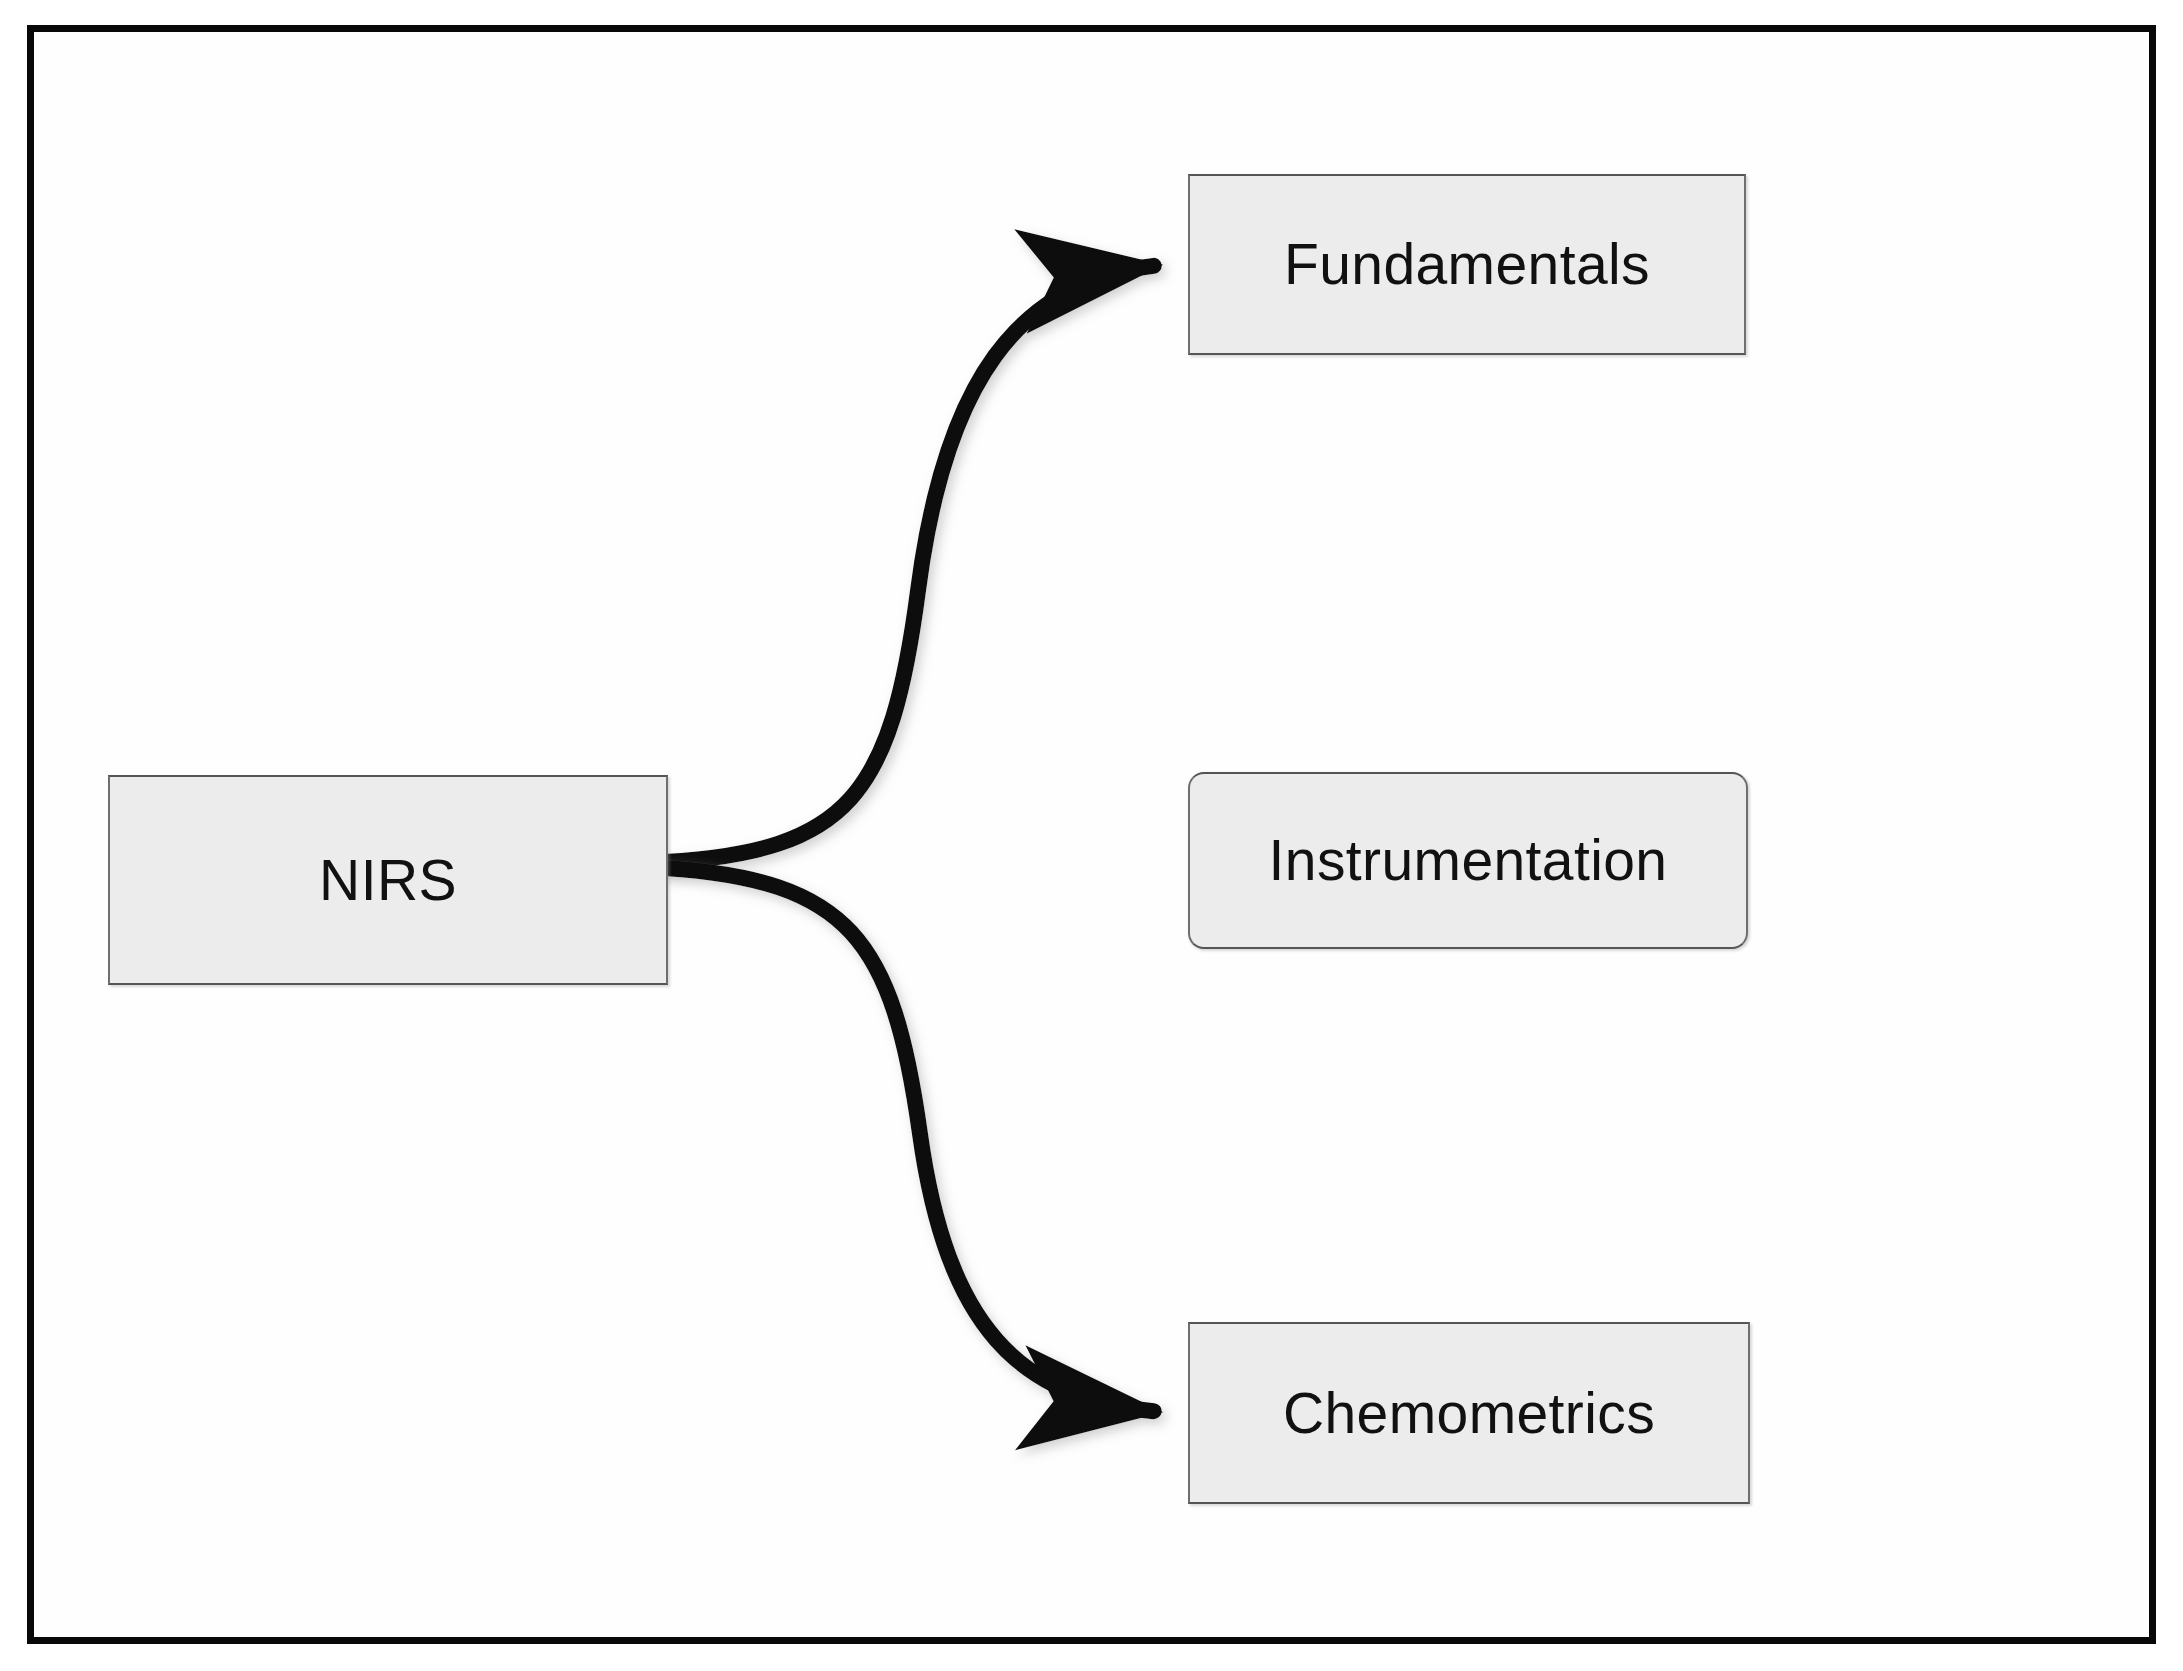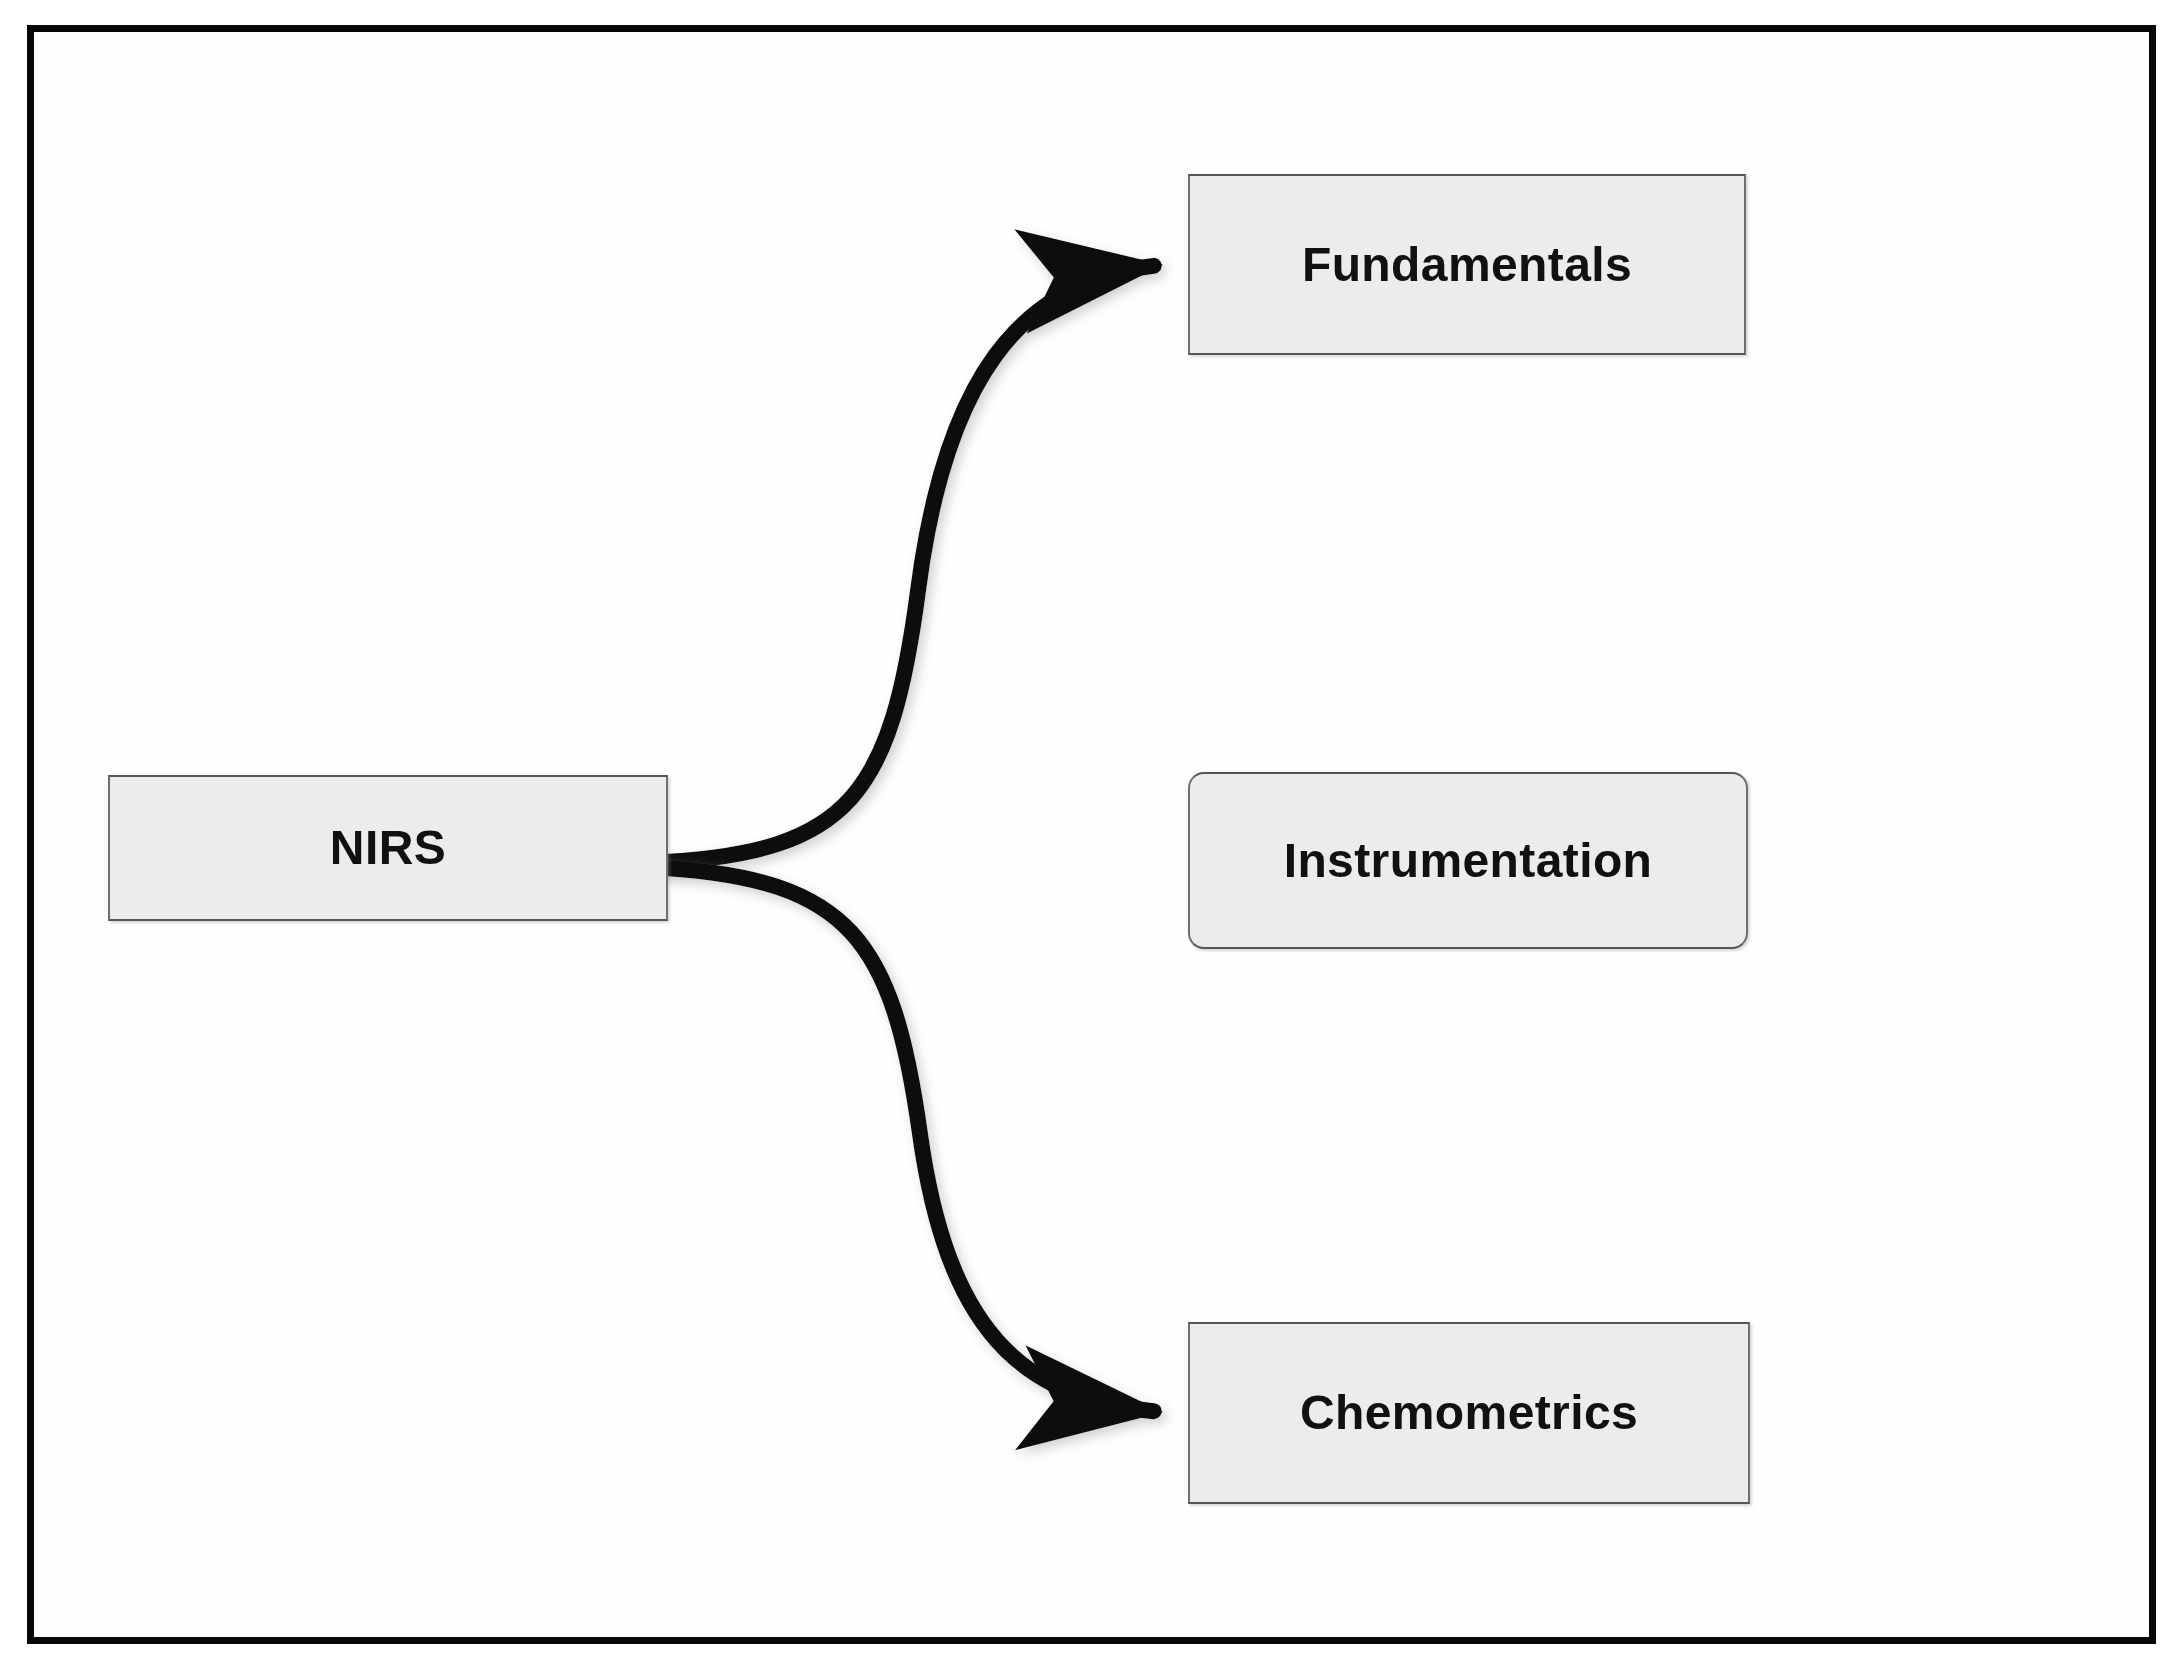--- a/index.html
+++ b/index.html
@@ -52,32 +52,32 @@
     border: 2.5px solid #6f6f6f;
     border-top-color: #555555;
     border-bottom-color: #555555;
     display: flex;
     align-items: center;
     justify-content: center;
     box-shadow: 1.7px 1.7px 2.5px rgba(150,150,150,0.35);
   }
   .node-label {
     font-family: "Liberation Sans", sans-serif;
-    font-size: 48px;
-    font-weight: 700;
+    font-size: 57px;
+    font-weight: 400;
     color: #111111;
     letter-spacing: 0.4px;
     line-height: 1;
     white-space: nowrap;
   }
   #node-nirs {
     left: 108px;
     top: 775px;
     width: 560px;
-    height: 146px;
+    height: 210px;
   }
   #node-fundamentals {
     left: 1188px;
     top: 174px;
     width: 558px;
     height: 181px;
   }
   #node-instrumentation {
     left: 1188px;
     top: 772px;

